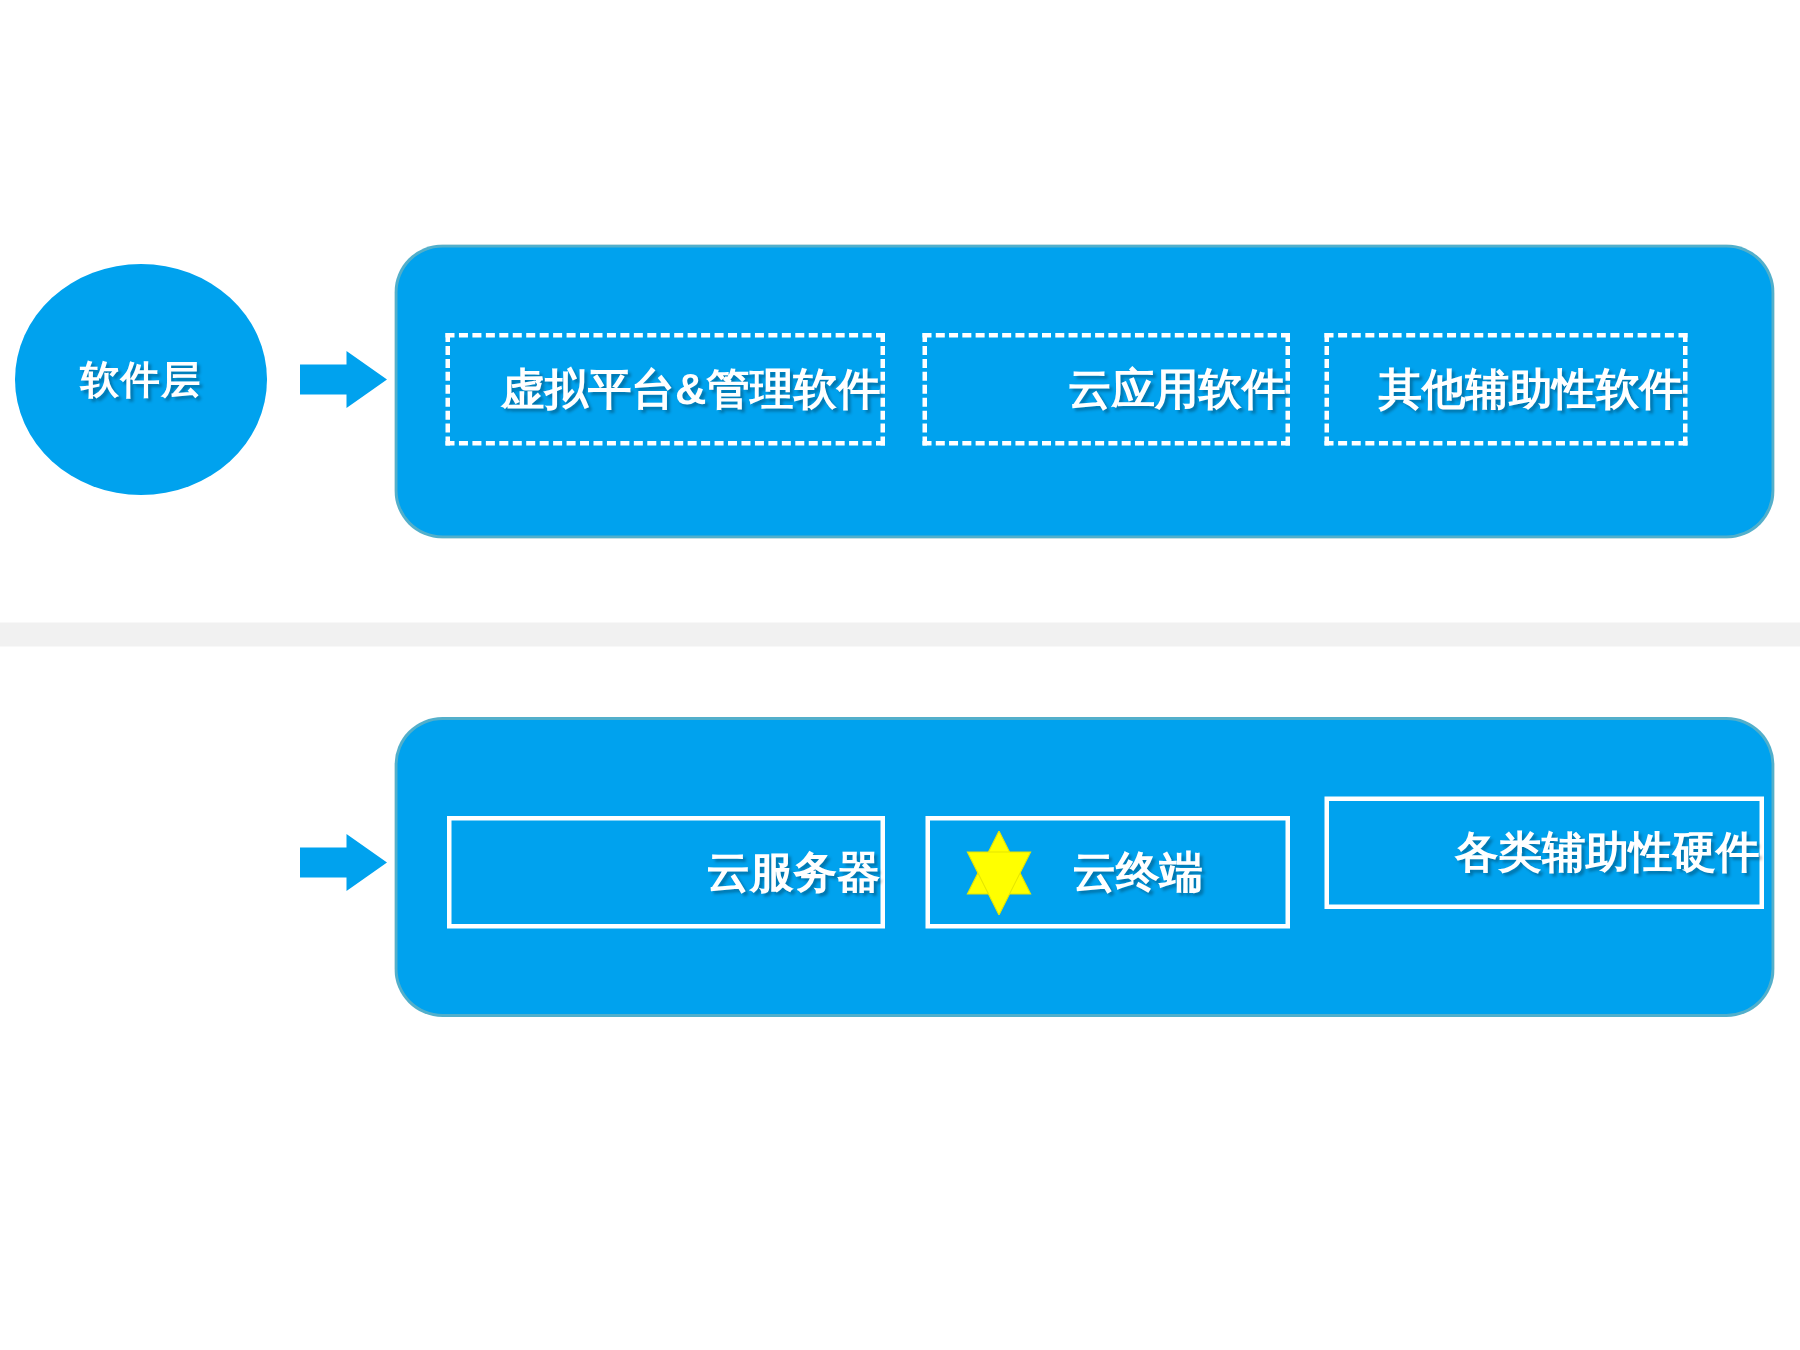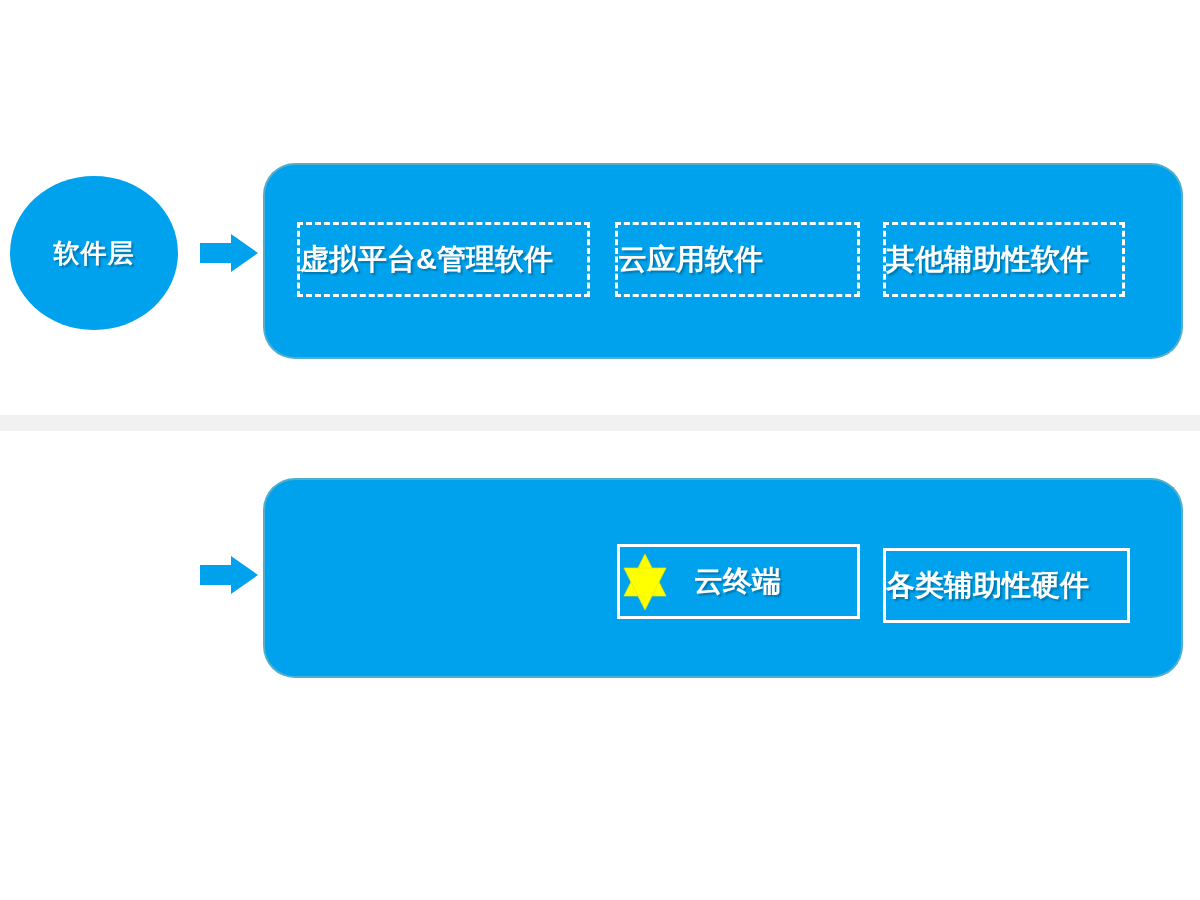--- a/index.html
+++ b/index.html
@@ -59,37 +59,37 @@
     box-sizing: border-box;
   }
   .panel-sw { top: 163px; height: 196px; }
   .panel-hw { top: 478px; height: 200px; }
   .item-box {
     position: absolute;
     height: 75px;
     box-sizing: border-box;
     display: flex;
     align-items: center;
-    justify-content: flex-start;
+    justify-content: flex-end;
     color: #ffffff;
     font-size: 29px;
     font-weight: bold;
     text-shadow: 2px 2px 2px rgba(0,0,0,0.28);
     white-space: nowrap;
   }
   .item-dashed { border: 3px dashed #ffffff; }
   .item-solid  { border: 3px solid #ffffff; }
   
   .sw-b1 { left: 32px;  top: 57px; width: 293px; }
   .sw-b2 { left: 350px; top: 57px; width: 245px; }
   .sw-b3 { left: 618px; top: 57px; width: 242px; }
   
   .hw-b1 { left: 33px;  top: 64px; width: 292px; }
   .hw-b2 { left: 352px; top: 64px; width: 243px; padding-right: 55px; }
-  .hw-b3 { left: 618px; top: 68px; width: 247px; }
+  .hw-b3 { left: 618px; top: 51px; width: 293px; }
   .star-icon {
     width: 50px;
     height: 56px;
     margin-right: 24px;
     flex: 0 0 auto;
   }
   .star-icon polygon {
     fill: var(--color-star-yellow, #FFFF00);
     stroke: #e6e600;
     stroke-width: 1.5;
@@ -121,20 +121,23 @@
       <span>云应用软件</span>
     </div>
   </div>
 
 
   <svg class="block-arrow arrow-hw" viewBox="0 0 58 38" aria-hidden="true">
     <polygon points="0,9 31,9 31,0 58,19 31,38 31,29 0,29"></polygon>
   </svg>
 
   <div class="panel panel-hw">
+    <div class="item-box item-solid hw-b1">
+      <span>云服务器</span>
+    </div>
     <div class="item-box item-solid hw-b2">
       <svg class="star-icon" viewBox="0 0 100 115" aria-hidden="true">
         <polygon points="50,0 93.3,86.25 6.7,86.25"></polygon>
         <polygon points="50,115 93.3,28.75 6.7,28.75"></polygon>
       </svg>
       <span>云终端</span>
     </div>
     <div class="item-box item-solid hw-b3">
       <span>各类辅助性硬件</span>
     </div>

